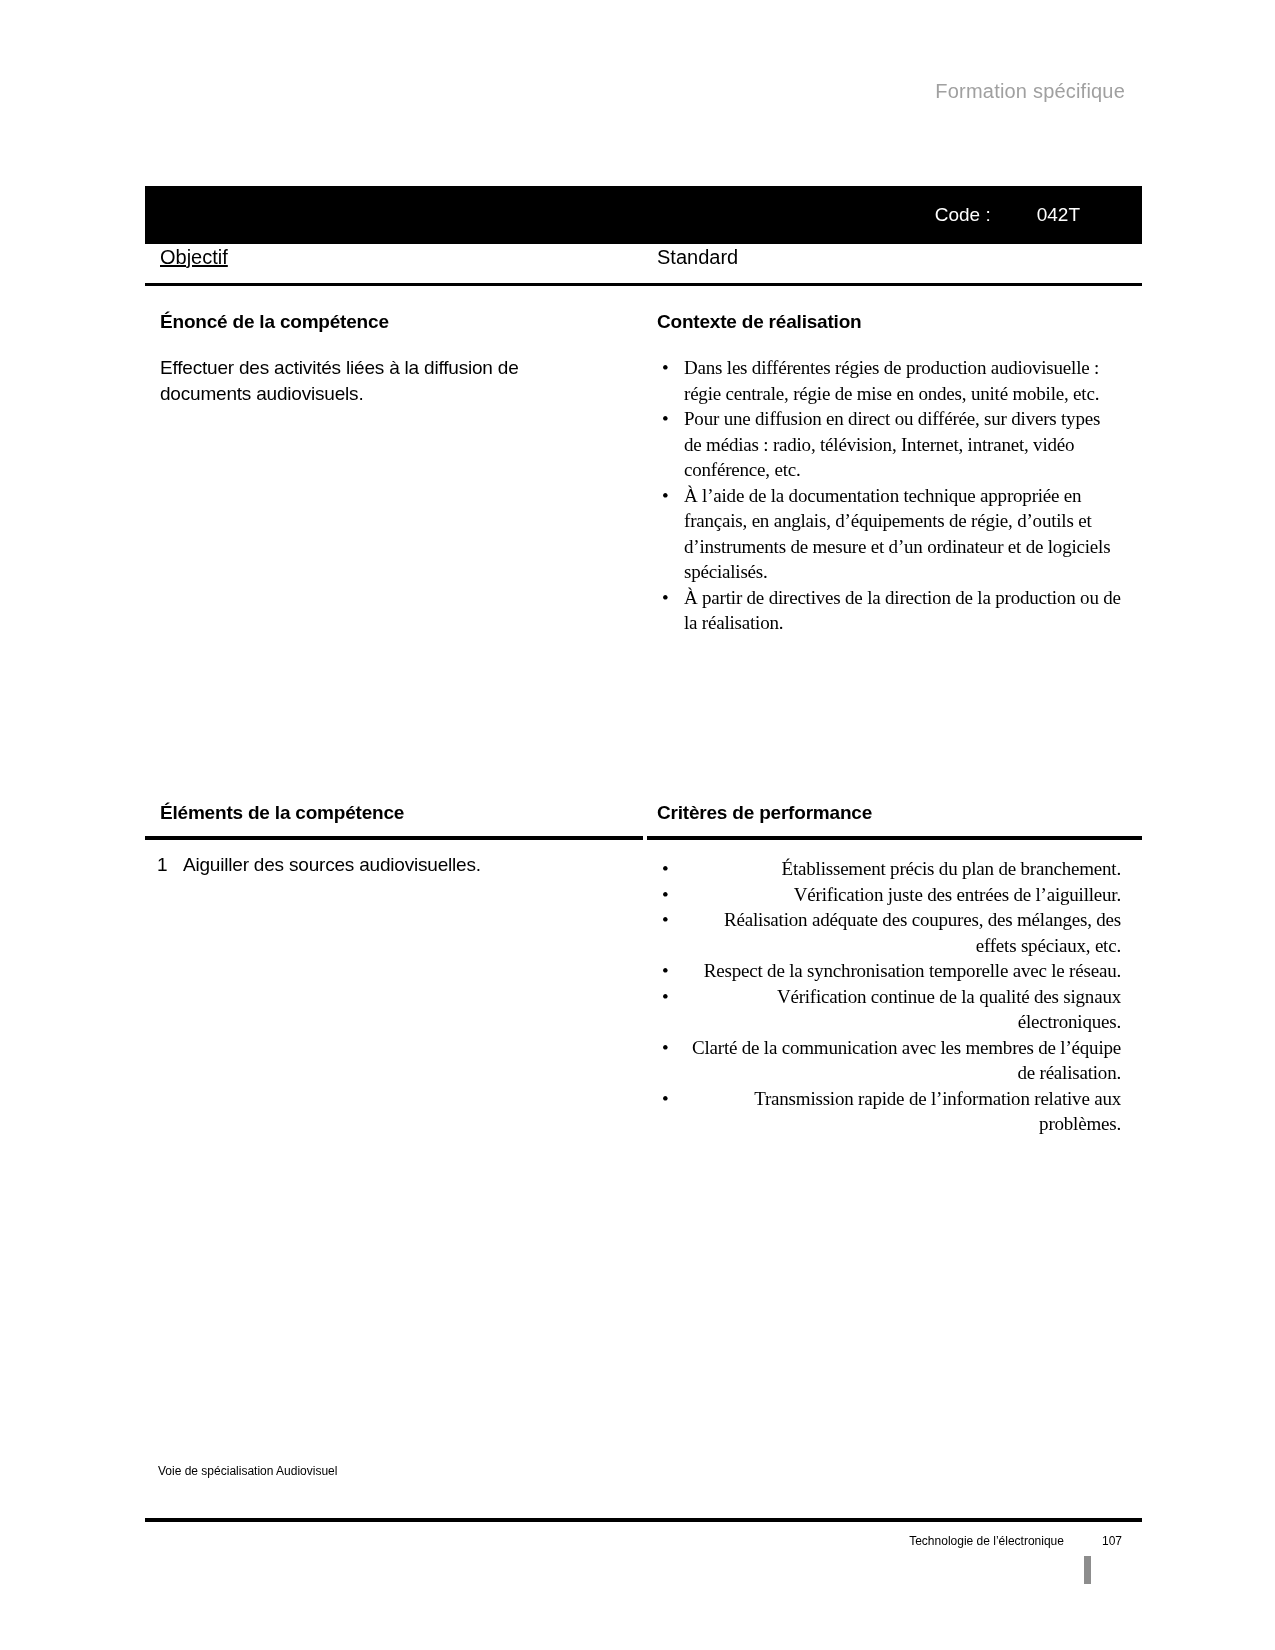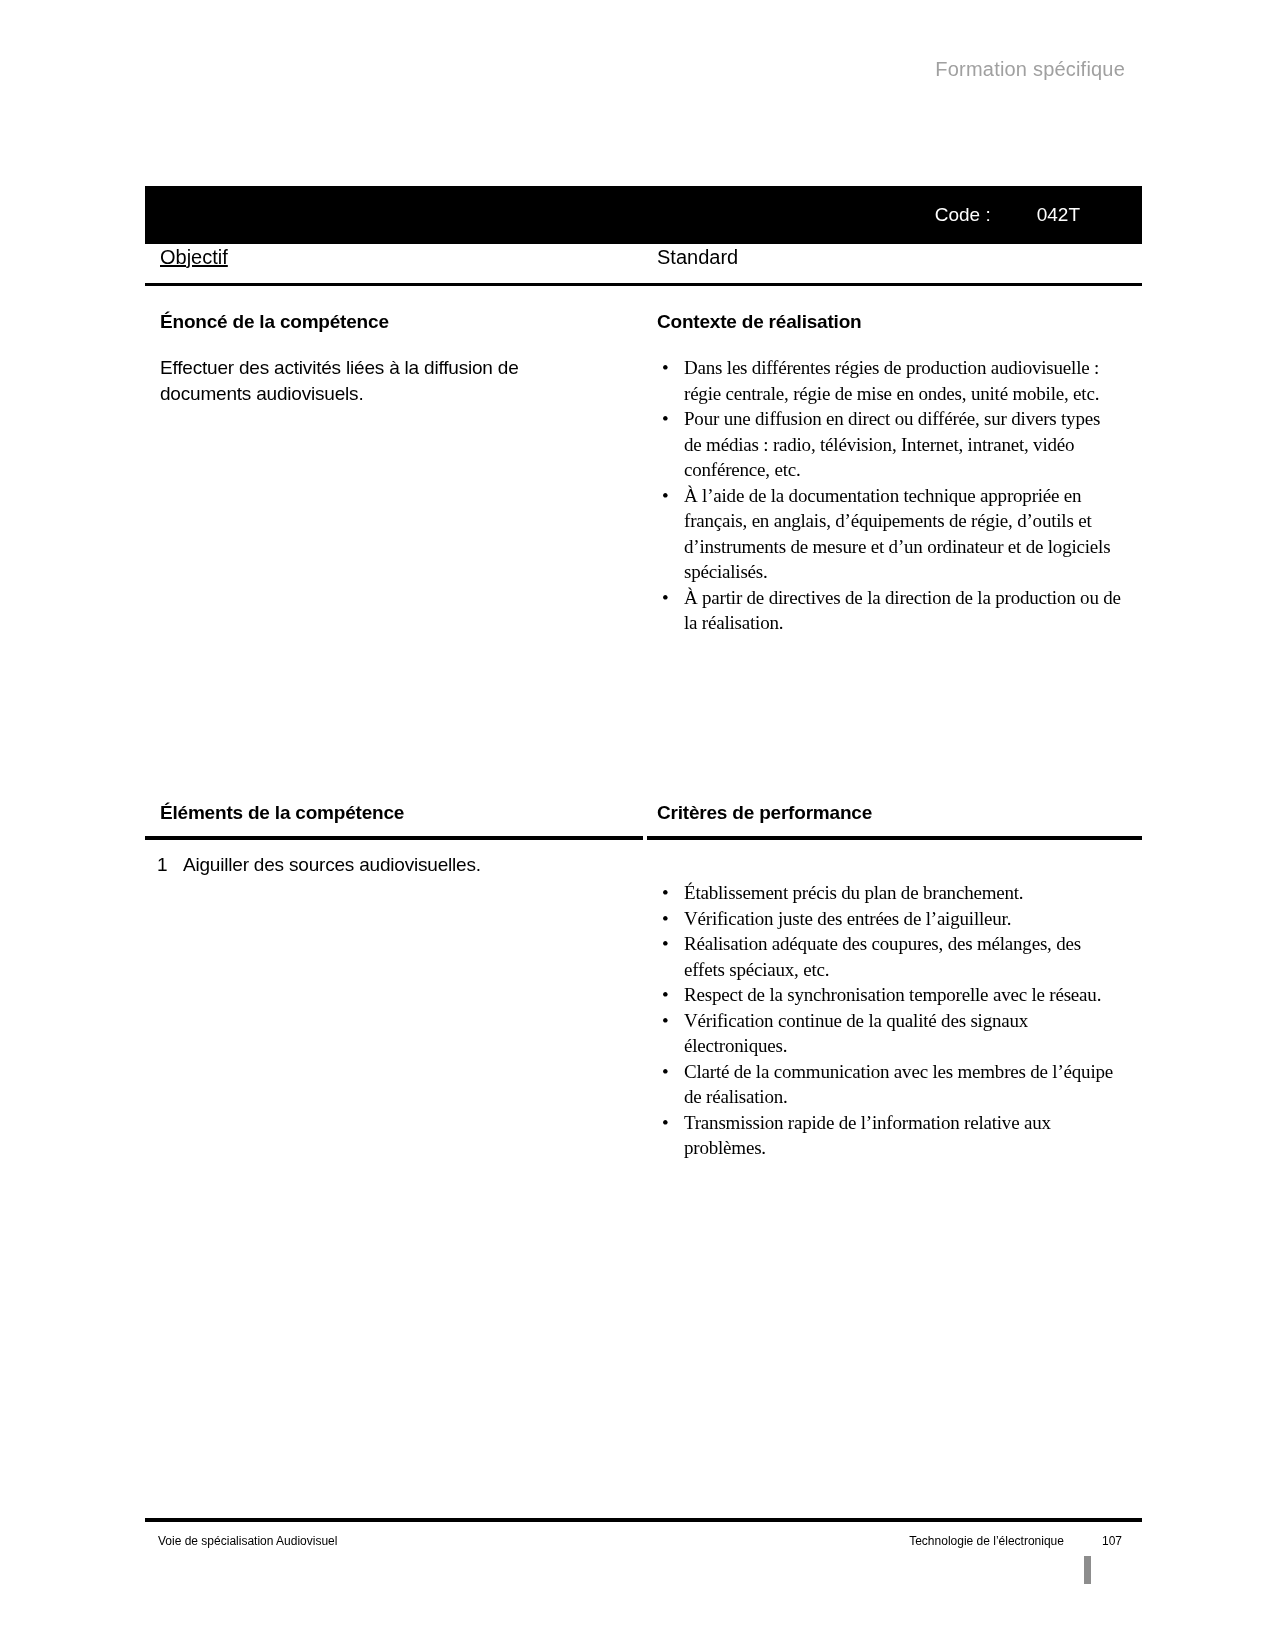--- a/index.html
+++ b/index.html
@@ -5,21 +5,21 @@
   html, body { margin:0; padding:0; }
   body {
     width:1275px; height:1650px; position:relative;
     background:#ffffff; color:#000;
     font-family:"Liberation Sans", sans-serif;
     overflow:hidden;
   }
 
   
   .top-label {
-    position:absolute; top:58px; right:150px;
+    position:absolute; top:80px; right:150px;
     font-size:20px; color:#a0a0a0; letter-spacing:0.2px;
   }
 
   
   .code-bar {
     position:absolute; left:145px; top:150px; width:997px; height:58px;
     background:#000000; display:flex; align-items:center; justify-content:flex-end;
     color:#ffffff; font-size:19px;margin-top:36px;
   }
   .code-bar .code-label { margin-right:46px; }
@@ -45,25 +45,25 @@
   
   .sec2-headers { position:absolute; left:145px; top:802px; width:997px; font-size:19px; font-weight:bold; letter-spacing:-0.2px; }
   .sec2-headers .elements-title { position:absolute; left:15px; top:0; white-space:nowrap; }
   .sec2-headers .criteres-title { position:absolute; left:512px; top:0; white-space:nowrap; }
   .rule-elems { position:absolute; left:145px; top:836px; width:498px; height:4px; background:#000; }
   .rule-crits { position:absolute; left:647px; top:836px; width:495px; height:4px; background:#000; }
 
   .elements-list { position:absolute; left:157px; top:852px; width:440px; font-size:19px; line-height:25.5px; letter-spacing:-0.2px; }
   .element-item { display:flex; }
   .element-number { width:26px; flex:none; }
-  .criteres-list { position:absolute; left:657px; top:876px; width:468px; }
+  .criteres-list { position:absolute; left:657px; top:852px; width:468px;text-align:right; }
 
   
   .footer-rule { position:absolute; left:145px; top:1518px; width:997px; height:4px; background:#000; }
-  .footer-left { position:absolute; left:158px; top:1534px; font-size:12px; }
+  .footer-left { position:absolute; left:158px; top:1464px; font-size:12px; }
   .footer-right { position:absolute; right:153px; top:1534px; font-size:12px; display:flex; }
   .footer-right .doc-title { margin-right:38px; }
   .footnote-mark { position:absolute; left:1084px; top:1556px; width:7px; height:28px; background:#8d8d8d; }
 </style>
 </head>
 <body>
 
 <div class="top-label">Formation spécifique</div>
 
 <div class="code-bar">

